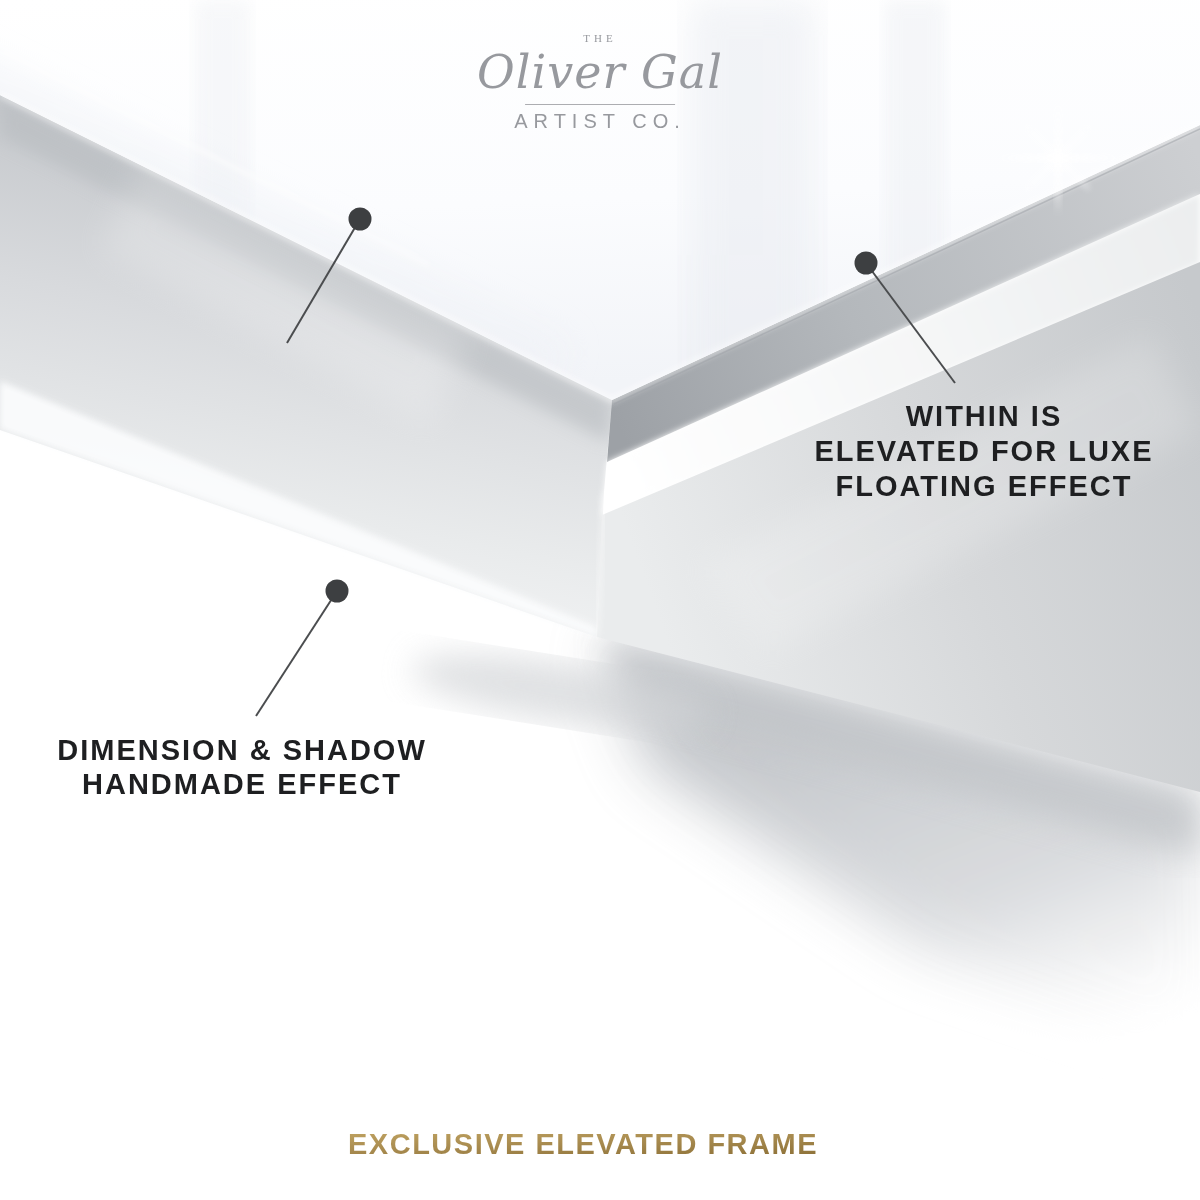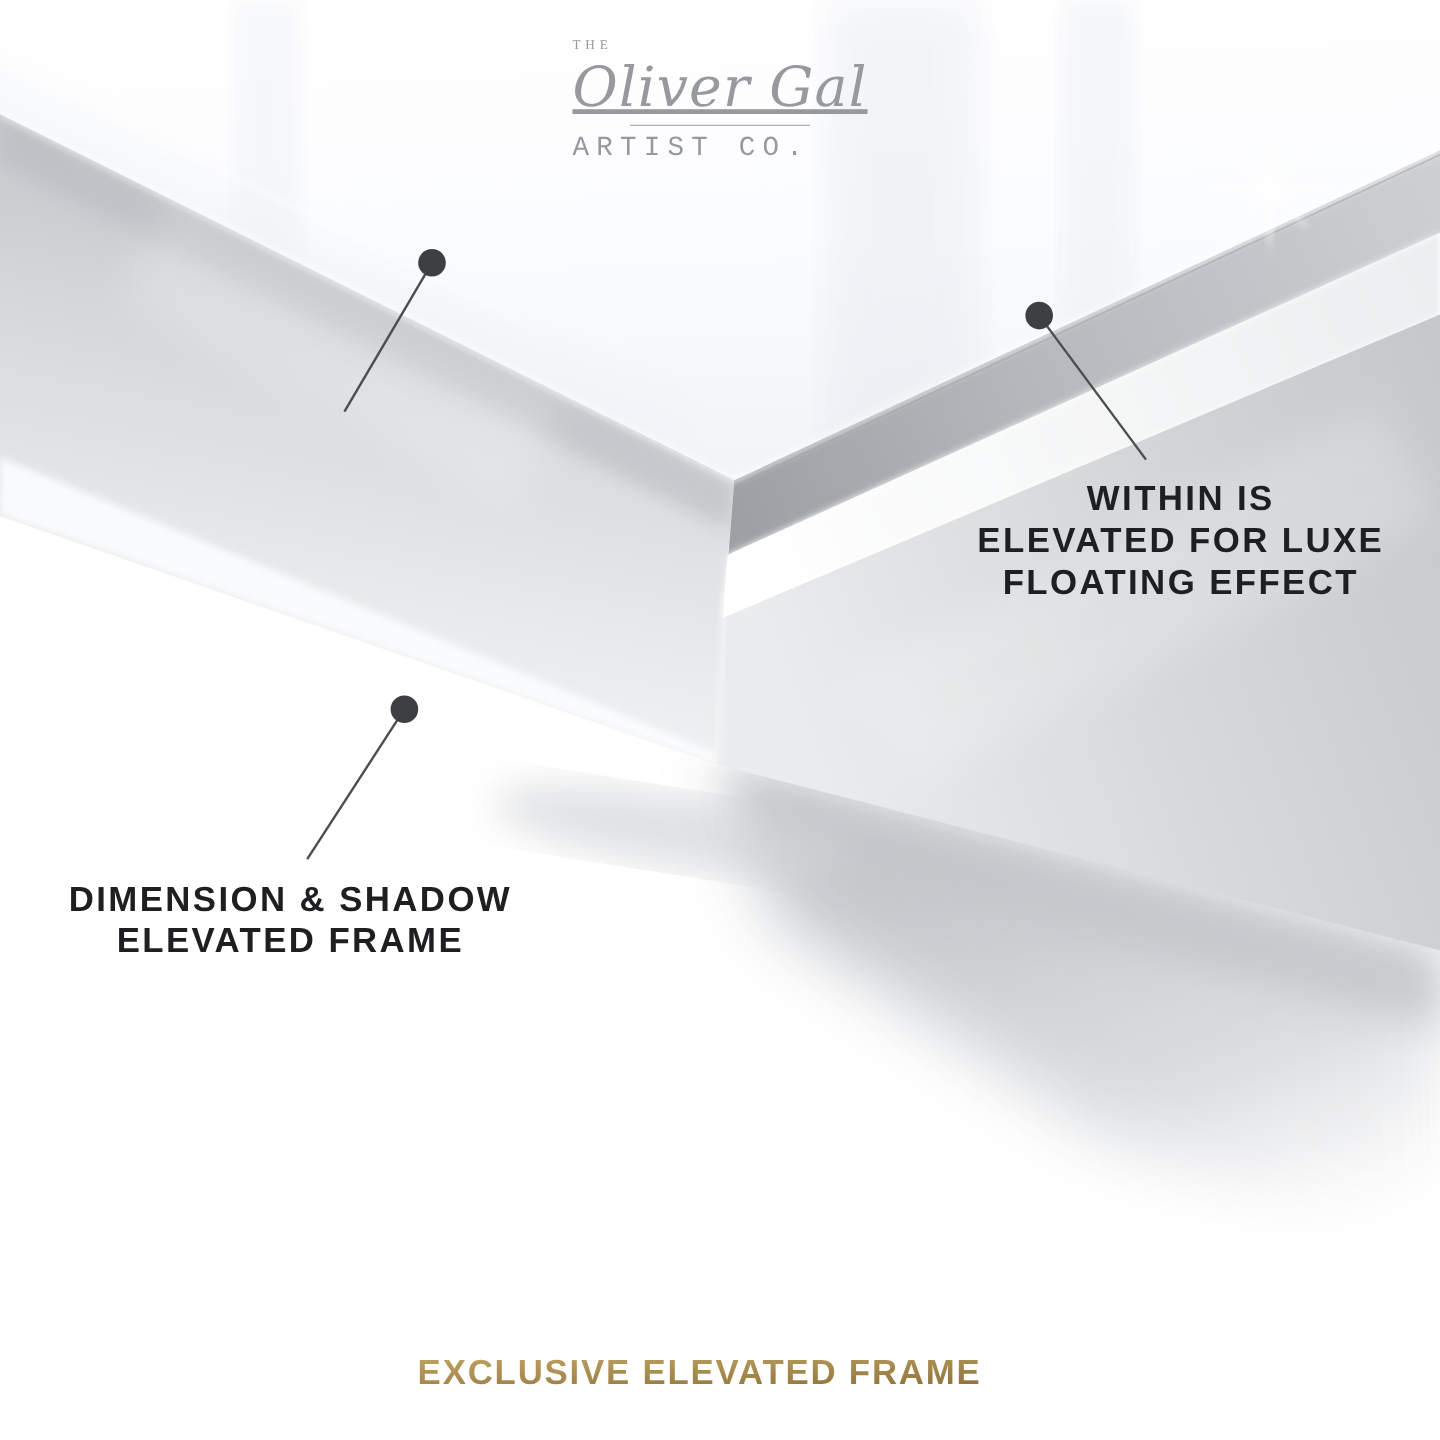--- a/index.html
+++ b/index.html
@@ -10,26 +10,26 @@
   .canvas{
     position:relative;width:1200px;height:1200px;overflow:hidden;background:#ffffff;
     font-family:"Liberation Sans", sans-serif;
   }
   .photo-svg{position:absolute;left:0;top:0;width:1200px;height:1200px;}
   .dot{fill:var(--dot,#3d3f41);}
   .callout-line{stroke:var(--line,#4b4d4f);stroke-width:2;fill:none;}
 
   .logo{
     position:absolute;left:600px;top:32px;transform:translateX(-50%);
-    color:var(--logo-gray,#97999e);user-select:none;
+    text-align:center;color:var(--logo-gray,#97999e);user-select:none;
   }
   .logo .the{display:block;font-family:"Liberation Serif",serif;font-size:11px;letter-spacing:4px;margin-bottom:2px;}
-  .logo .script{display:block;font-family:"DejaVu Serif",serif;font-style:italic;font-size:46px;line-height:52px;letter-spacing:1px;text-decoration:underline;}
+  .logo .script{display:block;font-family:"DejaVu Serif",serif;font-style:italic;font-size:46px;line-height:52px;letter-spacing:1px;}
   .logo .rule{display:block;width:150px;height:1px;background:var(--logo-gray,#97999e);opacity:.8;margin:6px auto 5px auto;}
-  .logo .sub{display:block;font-family:Liberation Mono, monospace;font-size:23px;letter-spacing:6px;}
+  .logo .sub{display:block;font-family:Liberation Sans, sans-serif;font-size:20px;letter-spacing:6px;}
 
   .callout{
     position:absolute;transform:translateX(-50%);
     color:var(--text,#1e1f21);font-weight:bold;font-size:29px;line-height:34px;
     letter-spacing:2px;text-align:center;white-space:nowrap;
   }
   .callout-print{left:247px;top:417px;}
   .callout-artwork{left:984px;top:399px;line-height:35px;}
   .callout-dimension{left:242px;top:733px;}
 
@@ -158,18 +158,18 @@
 
 
   <div class="callout callout-artwork">
     <div>WITHIN IS</div>
     <div>ELEVATED FOR LUXE</div>
     <div>FLOATING EFFECT</div>
   </div>
 
   <div class="callout callout-dimension">
     <div>DIMENSION &amp; SHADOW</div>
-    <div>ELEVATED FRAME</div>
+    <div>HANDMADE EFFECT</div>
   </div>
 
   <div class="footer-tagline">EXCLUSIVE ELEVATED FRAME</div>
 
 </div>
 
 </body></html>

